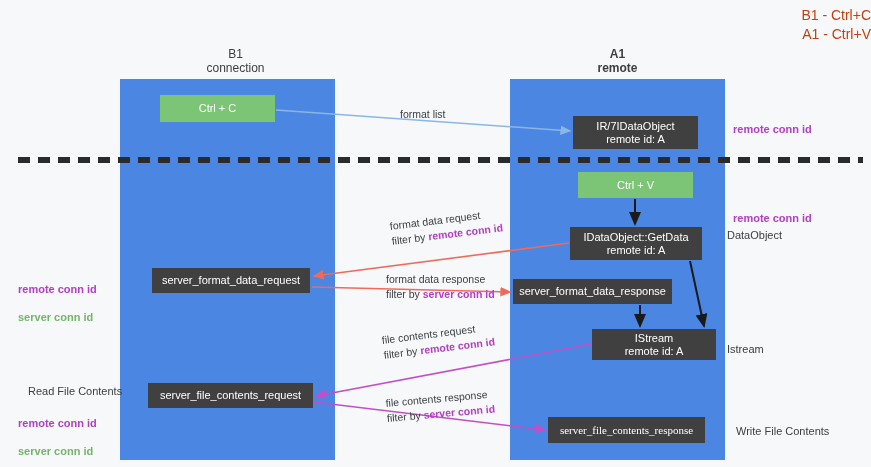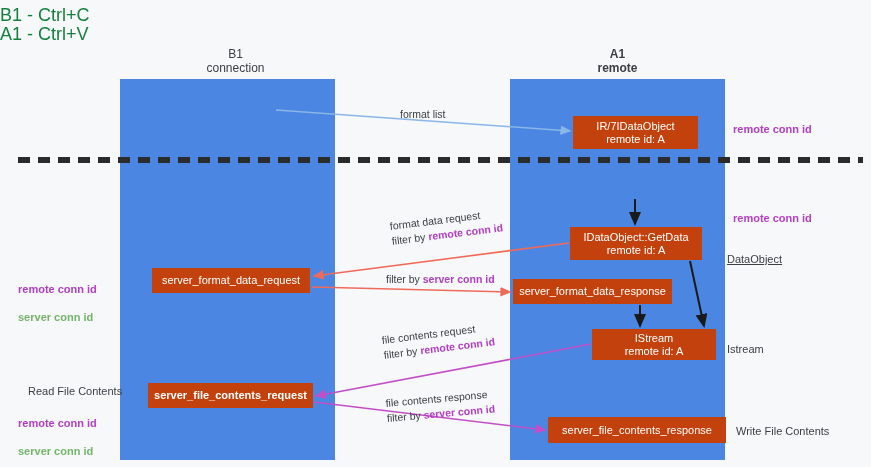--- a/index.html
+++ b/index.html
@@ -9,22 +9,22 @@
     font-family:"Liberation Sans", sans-serif;
     color:#3c4043;
     overflow:hidden;
     position:relative;
   }
   .canvas{position:absolute;inset:0;}
 
   
   .title{
     position:absolute;left:0;right:0;top:6px;
-    text-align:left;font-size:18px;line-height:19px;
-    color:#15803d;white-space:pre-line;
+    text-align:right;font-size:14px;line-height:19px;
+    color:#c2410c;white-space:pre-line;
   }
 
   
   .lane{position:absolute;background:#4a86e2;}
   #lane-b1{left:120px;top:79px;width:215px;height:381px;}
   #lane-a1{left:510px;top:79px;width:215px;height:381px;}
 
   .lane-head{
     position:absolute;text-align:center;font-size:12px;line-height:14px;
     color:#3c4043;white-space:pre-line;width:215px;
@@ -38,42 +38,42 @@
     background-image:repeating-linear-gradient(to right,#2b2b2b 0 12px,rgba(0,0,0,0) 12px 20px);
   }
 
   
   .node{
     position:absolute;display:flex;align-items:center;justify-content:center;
     text-align:center;color:#ffffff;font-size:11px;line-height:13px;
     white-space:pre-line;box-sizing:border-box;
   }
   .green{background:#7cc576;}
-  .orange{background:#c2410c;}
+  .orange{background:#404040;}
 
   #n-ctrlc{left:160px;top:95px;width:115px;height:27px;}
   #n-idataobject{left:573px;top:116px;width:125px;height:33px;}
   #n-ctrlv{left:578px;top:172px;width:115px;height:26px;}
   #n-getdata{left:570px;top:227px;width:132px;height:33px;}
   #n-sfdreq{left:152px;top:268px;width:158px;height:25px;}
   #n-sfdres{left:513px;top:279px;width:159px;height:25px;}
   #n-istream{left:592px;top:329px;width:124px;height:31px;}
-  #n-sfcreq{left:148px;top:383px;width:165px;height:25px;font-weight:bold;}
-  #n-sfcres{left:548px;top:417px;width:178px;height:26px;}
+  #n-sfcreq{left:148px;top:383px;width:165px;height:25px;}
+  #n-sfcres{left:548px;top:417px;width:157px;height:26px;font-family:Liberation Serif, serif;}
 
   
   .ann{position:absolute;font-size:11px;line-height:14px;white-space:pre-line;}
   .ann.purple{color:#b23ec4;font-weight:bold;}
   .ann.dark{color:#3c4043;}
   .ann .g{color:#74b56a;font-weight:bold;display:block;}
   .ann .p{color:#b23ec4;font-weight:bold;display:block;}
 
   #ann-r1{left:733px;top:122px;}
   #ann-r2{left:733px;top:211px;}
-  #ann-r3{left:727px;top:252px;text-decoration:underline;}
+  #ann-r3{left:727px;top:228px;}
   #ann-r4{left:727px;top:342px;}
   #ann-r5{left:736px;top:424px;}
 
   #ann-l1{left:18px;top:268px;text-align:left;}
   #ann-l2{left:28px;top:384px;}
   #ann-l3{left:18px;top:402px;}
 
   
   .elabel{
     position:absolute;font-size:10.5px;line-height:15px;color:#3c4043;
@@ -134,39 +134,42 @@
 
     <path d="M640,305 L640,326" stroke="#1a1a1a" stroke-width="2" fill="none" marker-end="url(#ar-dark)"></path>
 
     <path d="M591,344 L316,396" stroke="#c24fc7" stroke-width="1.6" fill="none" marker-end="url(#ar-mag)"></path>
 
     <path d="M314,402 L545,430" stroke="#c24fc7" stroke-width="1.6" fill="none" marker-end="url(#ar-mag)"></path>
   </svg>
 
   <div class="divider"></div>
 
+  <div class="node green" id="n-ctrlc">Ctrl + C</div>
   <div class="node orange" id="n-idataobject">IR/7IDataObject
 remote id: A</div>
+  <div class="node green" id="n-ctrlv">Ctrl + V</div>
   <div class="node orange" id="n-getdata">IDataObject::GetData
 remote id: A</div>
   <div class="node orange" id="n-sfdres">server_format_data_response</div>
   <div class="node orange" id="n-sfdreq">server_format_data_request</div>
   <div class="node orange" id="n-istream">IStream
 remote id: A</div>
   <div class="node orange" id="n-sfcreq">server_file_contents_request</div>
   <div class="node orange" id="n-sfcres">server_file_contents_response</div>
 
   <div class="elabel" id="el-formatlist">format list</div>
 
   <div class="elabel" id="el-fdreq">
     <div>format data request</div>
     <div><span>filter by </span><span class="hl">remote conn id</span></div>
   </div>
 
   <div class="elabel" id="el-fdres">
+    <div>format data response</div>
     <div><span>filter by </span><span class="hlg">server conn id</span></div>
   </div>
 
   <div class="elabel" id="el-fcreq">
     <div>file contents request</div>
     <div><span>filter by </span><span class="hl">remote conn id</span></div>
   </div>
 
   <div class="elabel" id="el-fcres">
     <div>file contents response</div>

